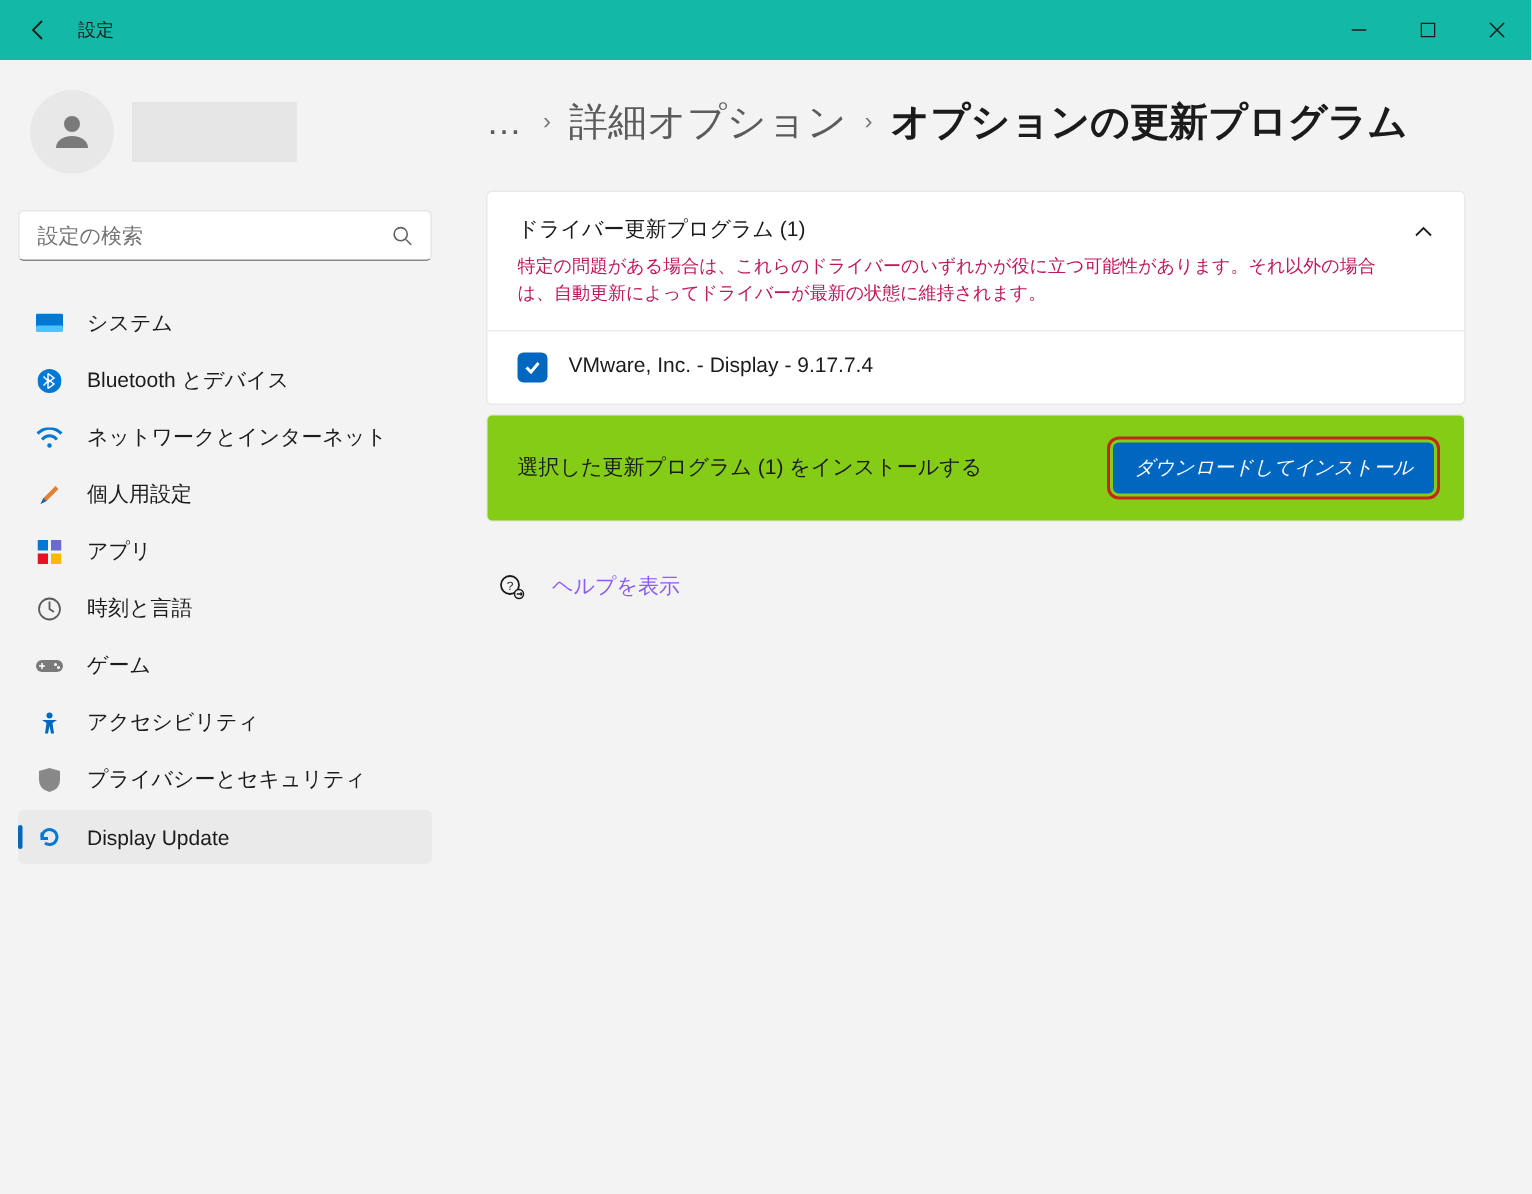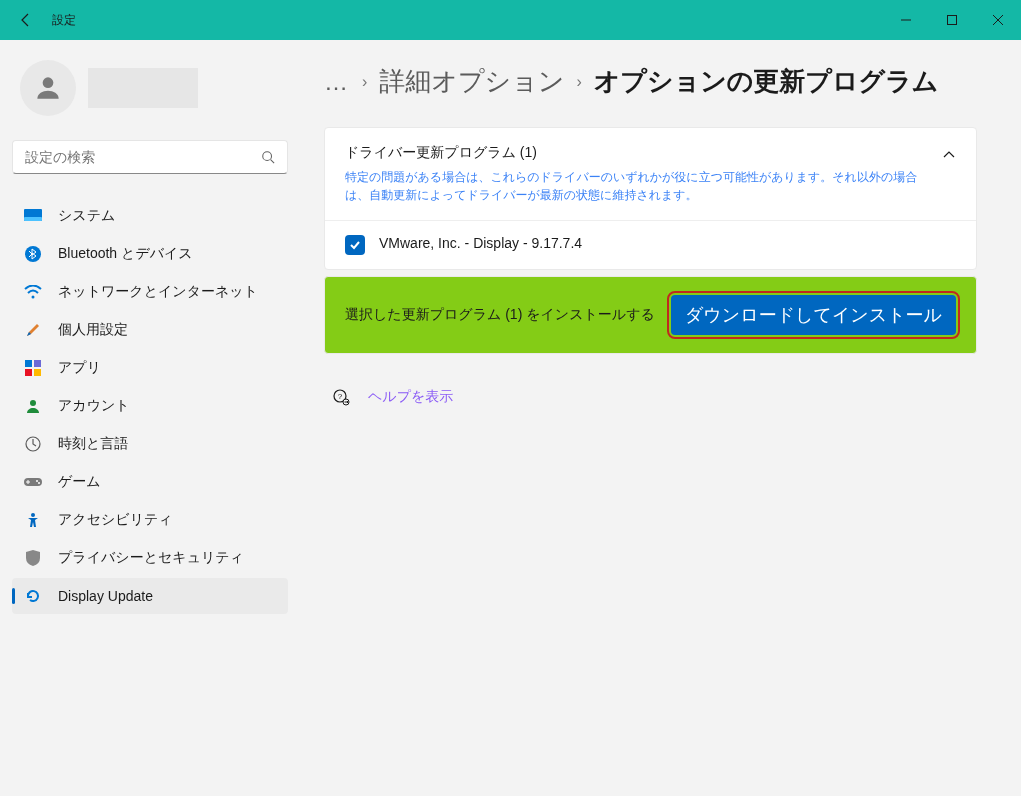--- a/index.html
+++ b/index.html
@@ -32,29 +32,29 @@
     .breadcrumb { display: flex; align-items: center; gap: 12px; margin-bottom: 28px; flex-wrap: wrap; }
     .bc-dots { font-size: 24px; color: #5b5b5b; letter-spacing: 2px; cursor: pointer; }
     .bc-sep { font-size: 16px; color: #777; }
     .bc-link { font-size: 26px; color: #5b5b5b; cursor: pointer; }
     .bc-current { font-size: 26px; font-weight: 600; }
 
     .card { background: #fff; border: 1px solid #e9e9e9; border-radius: 4px; margin-bottom: 6px; }
     .card-header { display: flex; align-items: flex-start; padding: 16px 20px; cursor: pointer; }
     .card-header-text { flex: 1; }
     .card-title { font-size: 14px; margin-bottom: 6px; }
-    .card-desc { font-size: 12px; color: #3b82f6; line-height: 1.5; }
+    .card-desc { font-size: 12px; color: #be185d; line-height: 1.5; }
     .chevron { margin-left: 16px; margin-top: 4px; }
 
     .update-row { display: flex; align-items: flex-start; gap: 14px; padding: 14px 20px; border-top: 1px solid #eee; font-size: 14px; }
     .checkbox { width: 20px; height: 20px; border-radius: 4px; background: #0067c0; display: flex; align-items: center; justify-content: center; cursor: pointer; }
 
     .install-card { background: #84cc16; border: 1px solid #e9e9e9; border-radius: 4px; display: flex; align-items: center; padding: 18px 20px; margin-top: 6px; }
     .install-text { flex: 1; font-size: 14px; }
-    .install-btn { background: #0067c0; color: #fff; border: none; padding: 8px 14px; border-radius: 4px; font-size: 18px; cursor: pointer; outline: 2px solid #c1291f; outline-offset: 2px; }
+    .install-btn { background: #0067c0; color: #fff; border: none; padding: 8px 14px; border-radius: 4px; font-size: 13px; cursor: pointer; outline: 2px solid #c1291f; outline-offset: 2px; font-style: italic; }
 
     .help-row { display: flex; align-items: center; gap: 18px; margin-top: 34px; padding-left: 8px; }
     .help-link { color: #8b5cf6; font-size: 14px; cursor: pointer; }
 
     svg { display: block; }
   </style>
 </head>
 <body>
 
 <div class="titlebar">
@@ -149,29 +149,20 @@
       <div class="nav-item">
         <span class="nav-icon">
             <svg width="16" height="16" viewBox="0 0 16 16">
               <rect x="0" y="0" width="7" height="7" fill="#0078d4"></rect>
               <rect x="9" y="0" width="7" height="7" fill="#6b69d6"></rect>
               <rect x="0" y="9" width="7" height="7" fill="#e81123"></rect>
               <rect x="9" y="9" width="7" height="7" fill="#ffb900"></rect>
             </svg>
           </span>
         <span>アプリ</span>
-      </div>
-      <div class="nav-item">
-        <span class="nav-icon">
-            <svg width="16" height="16" viewBox="0 0 16 16" fill="#1f8c3b">
-              <circle cx="8" cy="5" r="3"></circle>
-              <path d="M2 15c0-3 3-5 6-5s6 2 6 5"></path>
-            </svg>
-          </span>
-        <span>アカウント</span>
       </div>
       <div class="nav-item">
         <span class="nav-icon">
             <svg width="16" height="16" viewBox="0 0 16 16">
               <circle cx="8" cy="8" r="7" stroke="#5b5b5b" stroke-width="1.2" fill="none"></circle>
               <path d="M8 3 L8 8 L11 10" stroke="#5b5b5b" stroke-width="1.2" fill="none"></path>
             </svg>
           </span>
         <span>時刻と言語</span>
       </div>

